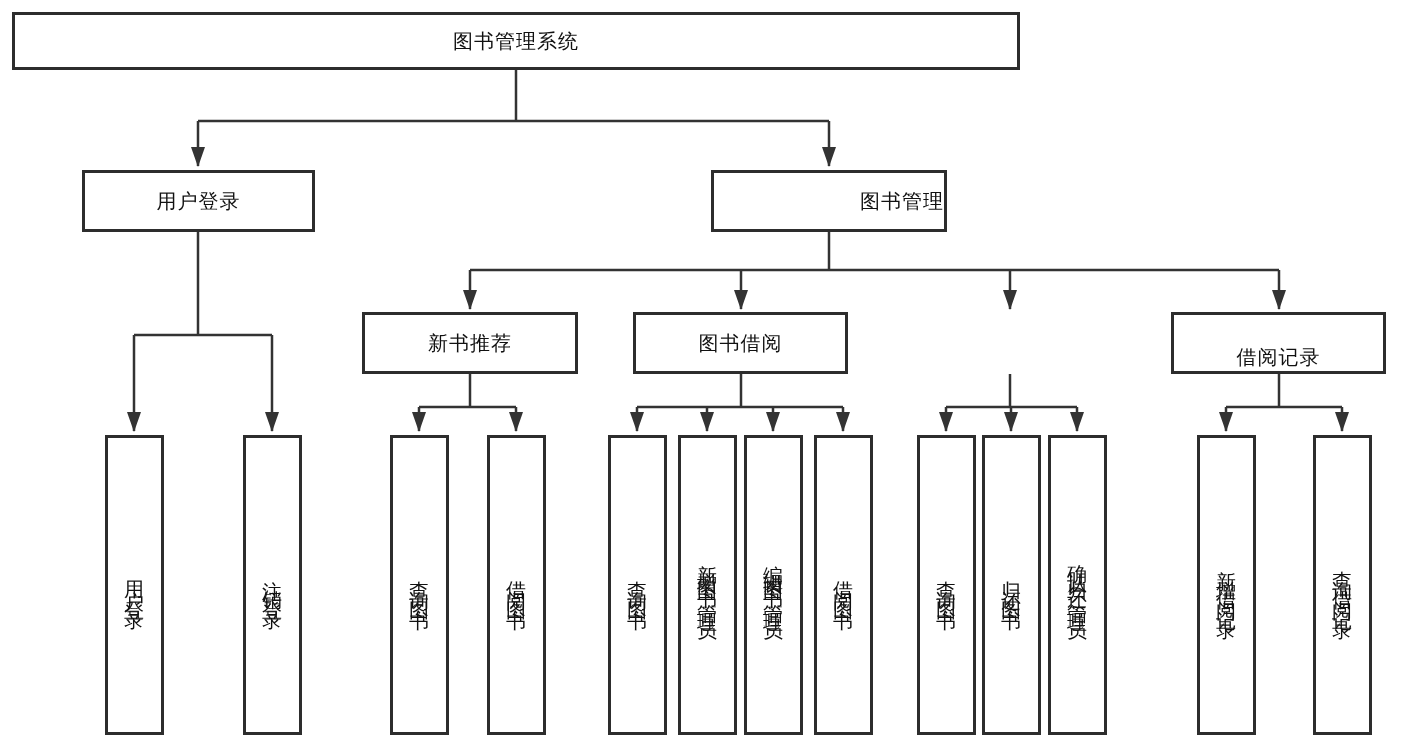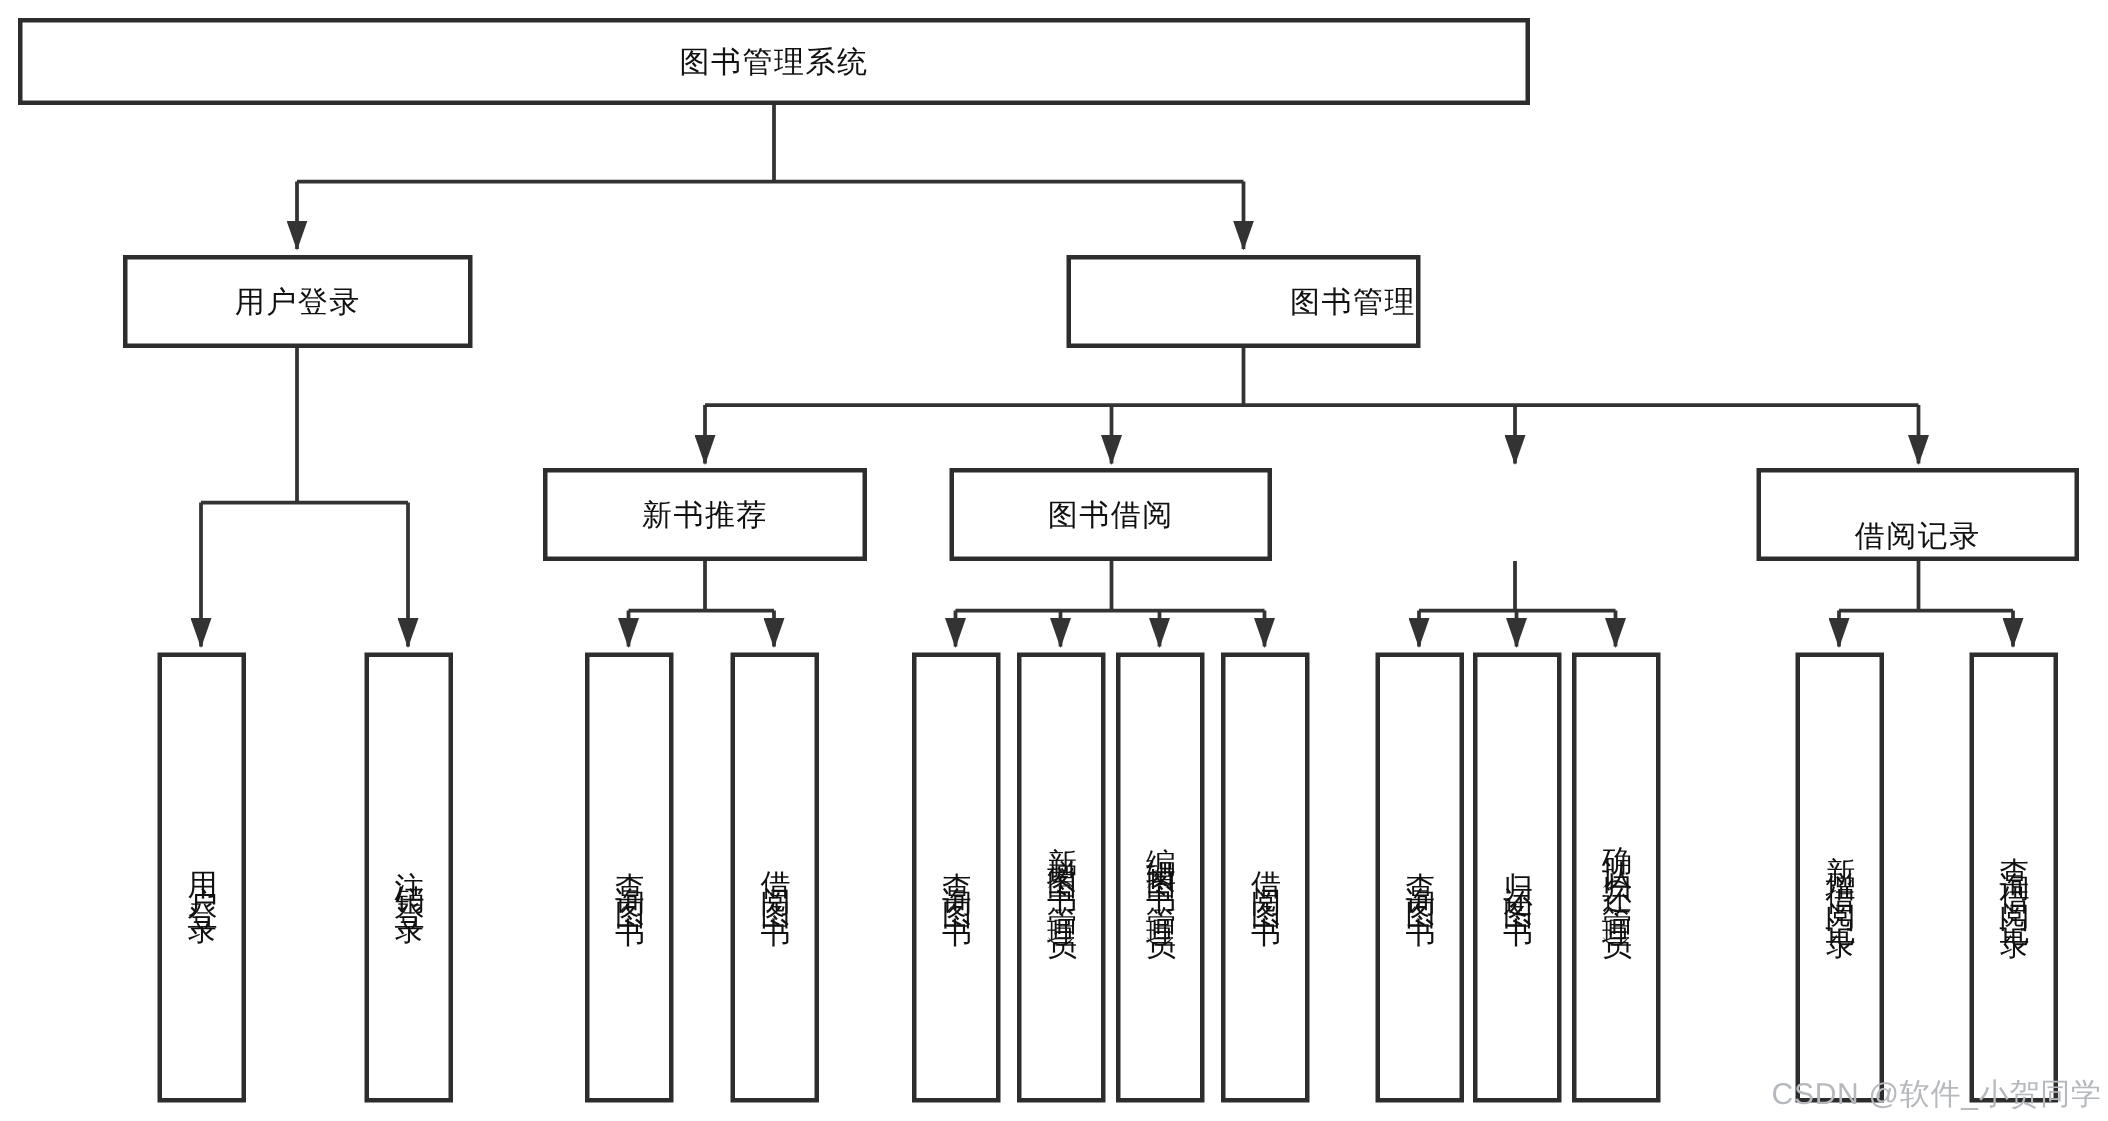--- a/index.html
+++ b/index.html
@@ -180,15 +180,14 @@
     <span class="vlabel tight">确认归还（管理员）</span>
   </div>
 
   <div class="box" style="left:1197px; top:435px; width:59px; height:300px;">
     <span class="vlabel">新增借阅记录</span>
   </div>
   <div class="box" style="left:1313px; top:435px; width:59px; height:300px;">
     <span class="vlabel">查询借阅记录</span>
   </div>
 
-  <div class="watermark">CSDN @软件_小贺同学</div>
 
 </div>
 
 </body></html>

